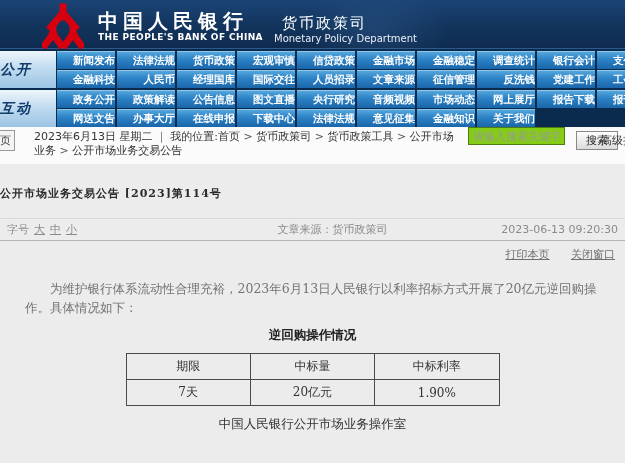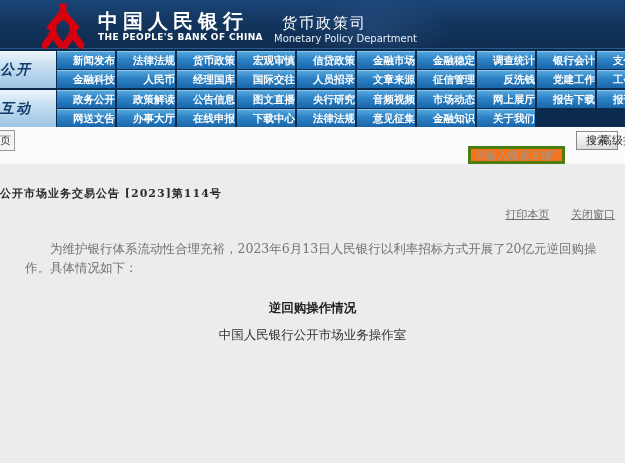--- a/index.html
+++ b/index.html
@@ -63,22 +63,22 @@
   .crumb-bar { position:relative; height:37px; background:#fbfbfb; font-size:11px; color:#333; }
   .partial-tab {
     position:absolute; left:-11px; top:3px; width:26px; height:21px;
     border:1px solid #999; background:#f4f4f4; color:#444;
     font-size:11px; text-align:right; line-height:19px; padding-right:3px;
   }
   .crumb-text { position:absolute; left:34px; top:3px; width:430px; line-height:14px; }
   .bc-link { cursor:pointer; }
   .bc-sep { color:#555; }
   .search-input {
-    position:absolute; left:468px; top:19px; width:97px; height:18px;
-    border:3px solid #4d7c0f; background:#f97316; font-size:11px; color:#333; padding:0 4px;
+    position:absolute; left:468px; top:0; width:97px; height:18px;
+    border:1px solid #4d7c0f; background:#84cc16; font-size:11px; color:#333; padding:0 4px;
     font-family:inherit;
   }
   .search-input::placeholder { color:#999; }
   .search-btn {
     position:absolute; left:576px; top:4px; width:42px; height:19px;
     border:1px solid #888; background:linear-gradient(180deg,#fdfdfd,#dcdcdc);
     font-size:11px; color:#222; text-align:center; line-height:17px; cursor:pointer;
     font-family:inherit;
   }
   .adv-search {
@@ -101,21 +101,21 @@
   .meta-right { width:160px; text-align:right; }
   .fs-link { text-decoration:underline; margin-left:5px; cursor:pointer; color:#8a8a8a; }
   .print-row { height:24px; text-align:right; padding:6px 10px 0 0; font-size:11px; }
   .print-row span { color:#6f6f6f; text-decoration:underline; cursor:pointer; margin-left:18px; }
   .body-para {
     margin-top:14px; padding:0 25px; text-indent:2em;
     font-size:12.5px; line-height:19px; color:#737373;
     font-family:"DejaVu Serif","Liberation Serif",serif;
   }
   .table-title {
-    margin-top:23px; text-align:center; font-weight:bold; font-size:12.5px; color:#222;
+    margin-top:10px; text-align:center; font-weight:bold; font-size:12.5px; color:#222;
     font-family:"DejaVu Serif","Liberation Serif",serif;
   }
   table.ops { margin:9px auto 0 auto; border-collapse:collapse; width:374px; }
   table.ops th, table.ops td {
     border:1px solid #4a4a4a; height:26px; text-align:center;
     font-size:12px; font-weight:normal; color:#333; width:33.33%;
     font-family:"DejaVu Serif","Liberation Serif",serif;
   }
   .signature, .sign-date {
     text-align:center; font-size:12.5px; color:#333;
@@ -197,36 +197,66 @@
             <div class="nav-btn">意见征集</div>
             <div class="nav-btn">金融知识</div>
             <div class="nav-btn">关于我们</div>
           </div>
       </div>
     </div>
   </div>
 
   <div class="crumb-bar">
     <div class="partial-tab">页</div>
+    <div class="crumb-text">
+      <span>2023年6月13日 星期二</span>
+      <span class="bc-sep">｜</span>
+      <span>我的位置:</span><span id="bc-path"><span class="bc-link">首页</span><span class="bc-sep"> &gt; </span><span class="bc-link">货币政策司</span><span class="bc-sep"> &gt; </span><span class="bc-link">货币政策工具</span><span class="bc-sep"> &gt; </span><span class="bc-link">公开市场业务</span><span class="bc-sep"> &gt; </span><span class="bc-link">公开市场业务交易公告</span></span>
+    </div>
     <input class="search-input" placeholder="请输入搜索关键字" style="">
     <button class="search-btn">搜索</button>
     <span class="adv-search">高级搜索</span>
   </div>
 
   <div class="content">
     <div class="article-title">公开市场业务交易公告  [2023]第114号</div>
 
+    <div class="meta-row">
+      <div class="meta-left">
+        <span>字号</span><span id="fs-links"><span class="fs-link">大</span><span class="fs-link">中</span><span class="fs-link">小</span></span>
+      </div>
+      <div class="meta-center">
+        <span>文章来源：</span><span>货币政策司</span>
+      </div>
+      <div class="meta-right">2023-06-13 09:20:30</div>
+    </div>
 
     <div class="print-row">
       <span>打印本页</span>
       <span>关闭窗口</span>
     </div>
 
     <div class="body-para">为维护银行体系流动性合理充裕，2023年6月13日人民银行以利率招标方式开展了20亿元逆回购操作。具体情况如下：</div>
 
     <div class="table-title">逆回购操作情况</div>
 
+    <table class="ops">
+      <thead>
+          <tr id="ops-head">
+            <th>期限</th>
+            <th>中标量</th>
+            <th>中标利率</th>
+          </tr>
+        </thead>
+      <tbody id="ops-body">
+          <tr>
+            <td>7天</td>
+            <td>20亿元</td>
+            <td>1.90%</td>
+          </tr>
+        </tbody>
+    </table>
 
     <div class="signature">中国人民银行公开市场业务操作室</div>
 
   </div>
 
 </div>
 
 </body></html>

